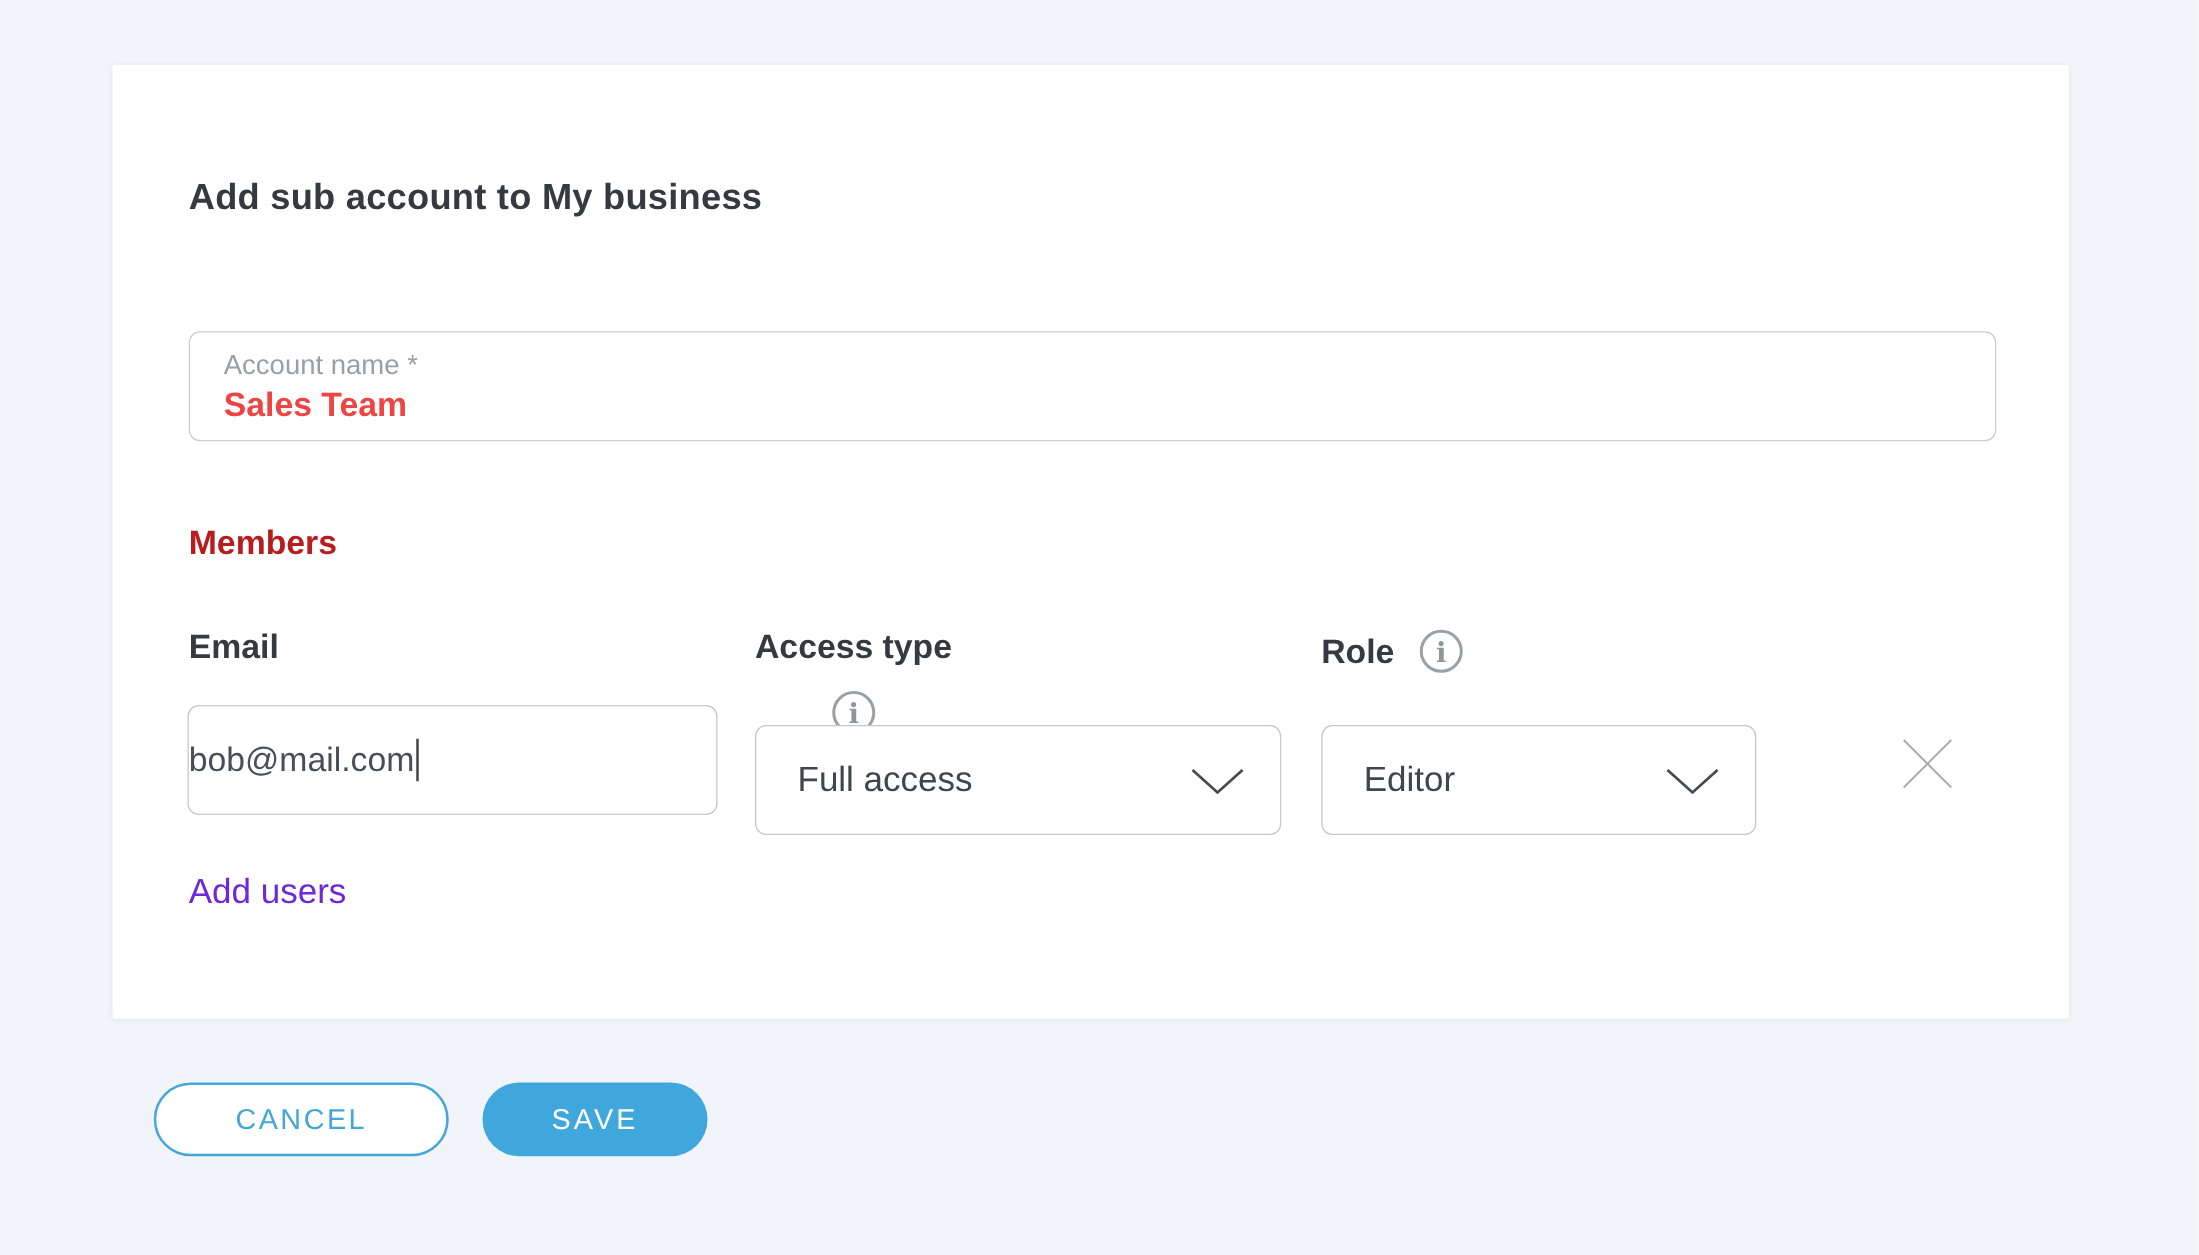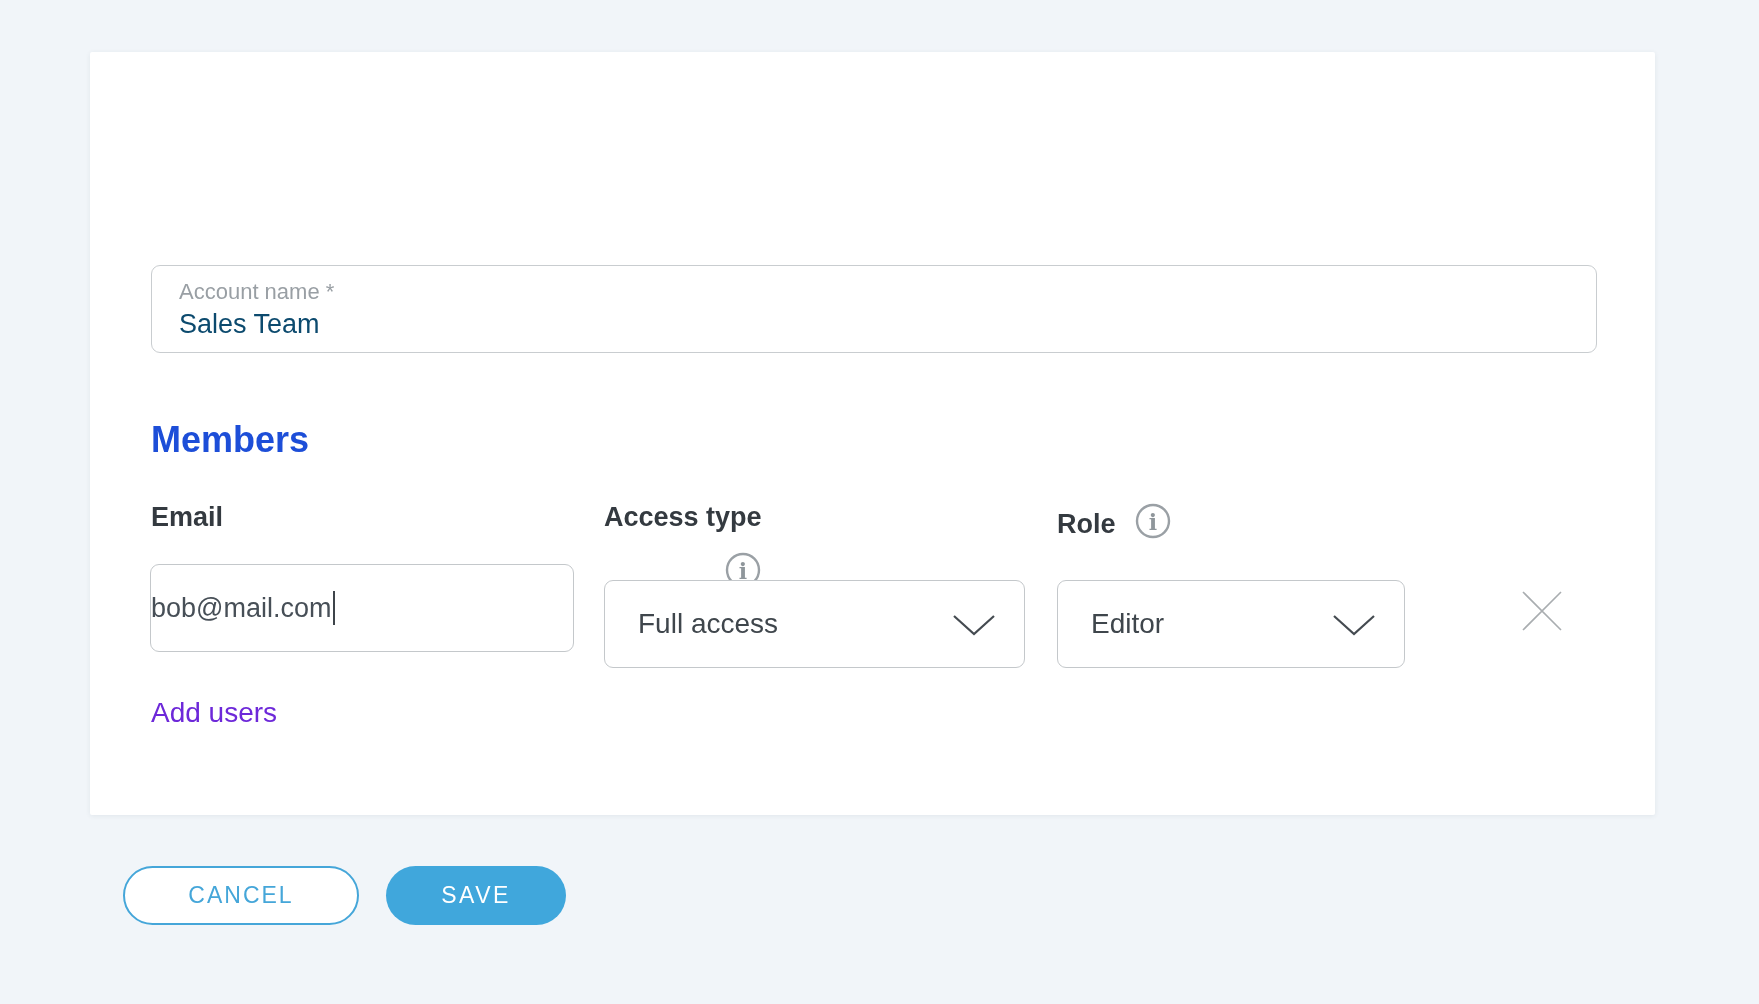--- a/index.html
+++ b/index.html
@@ -41,36 +41,37 @@
   .account-field .field-label {
     position: absolute;
     left: 27px; top: 13px;
     font-size: 22px;
     color: #999fa4;
   }
   .account-field .field-value {
     position: absolute;
     left: 27px; top: 43px;
     font-size: 27px;
-    color: #0c4a6e;
+    color: #ef4444;
+    font-weight: bold;
   }
 
   .members-heading {
     position: absolute;
     left: 61px; top: 367px;
-    font-size: 36px;
-    font-weight: bold;
-    color: #1d4ed8;
+    font-size: 27px;
+    font-weight: bold;
+    color: #b91c1c;
   }
 
   .col-header {
     position: absolute;
     top: 450px;
     display: inline-flex;
-    align-items: flex-end;
+    align-items: center;
     gap: 18px;
     font-size: 27px;
     font-weight: bold;
     color: #343a40;
   }
   .col-header.email-h  { left: 61px; }
   .col-header.access-h { left: 514px; flex-direction: column; }
   .col-header.role-h   { left: 967px; }
 
   .info-icon { display: inline-flex; cursor: pointer; }
@@ -154,20 +155,21 @@
     border: none;
     color: #ffffff;
     letter-spacing: 2.5px;
   }
 </style>
 </head>
 <body>
 
 <div class="card">
 
+  <h1 class="title">Add sub account to My business</h1>
 
   <div class="account-field">
     <span class="field-label">Account name *</span>
     <span class="field-value">Sales Team</span>
   </div>
 
   <h2 class="members-heading">Members</h2>
 
   <div class="col-header email-h">
     <span>Email</span>

